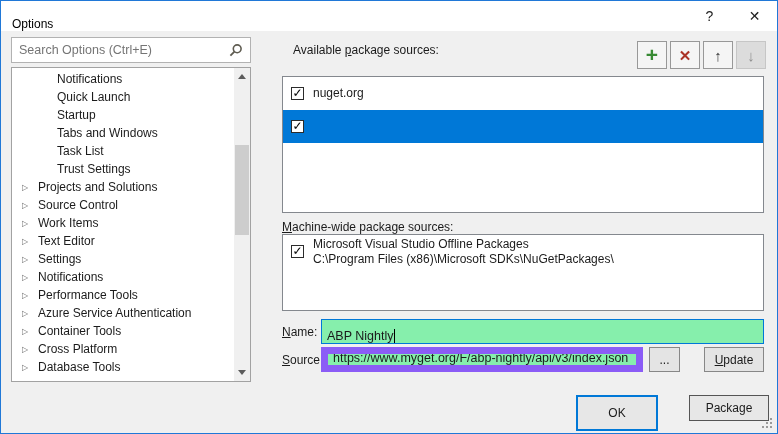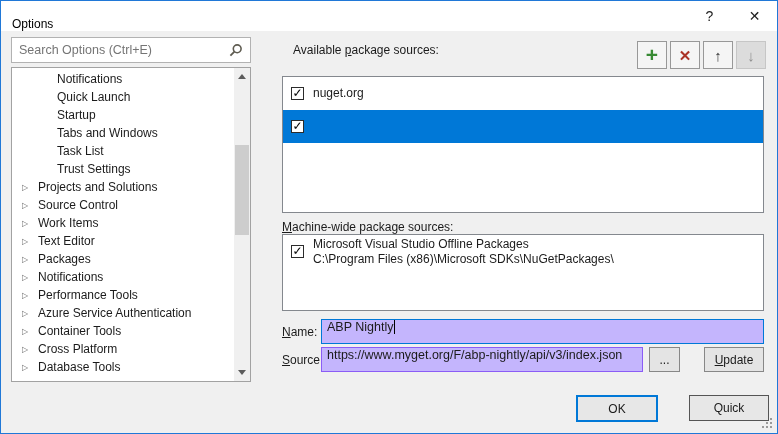--- a/index.html
+++ b/index.html
@@ -53,31 +53,31 @@
   .pkg-list{position:absolute;box-sizing:border-box;background:#fff;border:1px solid #84888e;overflow:hidden;}
   #available-list{left:281px;top:75px;width:482px;height:137px;}
   #machine-list{left:281px;top:233px;width:482px;height:77px;}
   .pkg-row{height:33px;display:flex;align-items:center;}
   .pkg-row.selected{background:var(--accent);color:#fff;}
   .checkbox{width:13px;height:13px;flex:0 0 13px;box-sizing:border-box;border:1px solid #2b2b2b;background:#fff;
     color:#000;font-size:12px;line-height:11px;text-align:center;margin-left:8px;}
   .pkg-texts{margin-left:9px;display:flex;flex-direction:column;overflow:hidden;}
   .pkg-name,.pkg-url{line-height:15px;white-space:nowrap;}
   
-  .textbox{position:absolute;box-sizing:border-box;background:#c4b5fd;display:flex;align-items:flex-start;
+  .textbox{position:absolute;box-sizing:border-box;background:#86efac;display:flex;align-items:flex-end;
     padding-left:5px;font-size:12.5px;white-space:nowrap;overflow:hidden;}
   #name-input{left:320px;top:318px;width:443px;height:25px;border:1px solid var(--accent);}
-  #source-input{left:320px;top:346px;width:322px;height:25px;border:1px solid #8b5cf6;}
+  #source-input{left:320px;top:346px;width:322px;height:25px;border:7px solid #8b5cf6;}
   .caret{width:1px;height:14px;background:#000;margin-left:1px;}
   .push-btn{position:absolute;box-sizing:border-box;background:#e4e4e4;border:1px solid #878787;
     display:flex;align-items:center;justify-content:center;font-size:12px;cursor:default;}
   #browse-btn{left:648px;top:346px;width:31px;height:25px;}
   #update-btn{left:703px;top:346px;width:60px;height:25px;}
   
-  #ok-btn{left:575px;top:394px;width:82px;height:27px;border:2px solid var(--accent);background:#e7e7e7;}
+  #ok-btn{left:575px;top:394px;width:82px;height:36px;border:2px solid var(--accent);background:#e7e7e7;}
   #cancel-btn{left:688px;top:394px;width:80px;height:26px;border:1px solid #555;background:#e7e7e7;}
   .resize-grip{position:absolute;right:4px;bottom:4px;width:12px;height:12px;}
   .resize-grip::before{content:"";position:absolute;left:1px;top:1px;width:2px;height:2px;background:transparent;
     box-shadow:8px 0 0 #9a9a9a,4px 4px 0 #9a9a9a,8px 4px 0 #9a9a9a,0 8px 0 #9a9a9a,4px 8px 0 #9a9a9a,8px 8px 0 #9a9a9a;}
 </style>
 </head>
 <body>
 
 <div class="window">
 
@@ -133,21 +133,21 @@
         <div class="tree-row parent">
           <span class="expander">▷</span>
           <span class="tree-label">Work Items</span>
         </div>
         <div class="tree-row parent">
           <span class="expander">▷</span>
           <span class="tree-label">Text Editor</span>
         </div>
         <div class="tree-row parent">
           <span class="expander">▷</span>
-          <span class="tree-label">Packages</span>
+          <span class="tree-label">Settings</span>
         </div>
         <div class="tree-row parent">
           <span class="expander">▷</span>
           <span class="tree-label">Notifications</span>
         </div>
         <div class="tree-row parent">
           <span class="expander">▷</span>
           <span class="tree-label">Performance Tools</span>
         </div>
         <div class="tree-row parent">
@@ -241,17 +241,17 @@
     <span>...</span>
   </div>
   <div class="push-btn" id="update-btn">
     <span><span class="accel">U</span><span>pdate</span></span>
   </div>
 
   <div class="push-btn" id="ok-btn">
     <span>OK</span>
   </div>
   <div class="push-btn" id="cancel-btn">
-    <span>Quick</span>
+    <span>Package</span>
   </div>
 
   <div class="resize-grip"></div>
 </div>
 
 </body></html>

